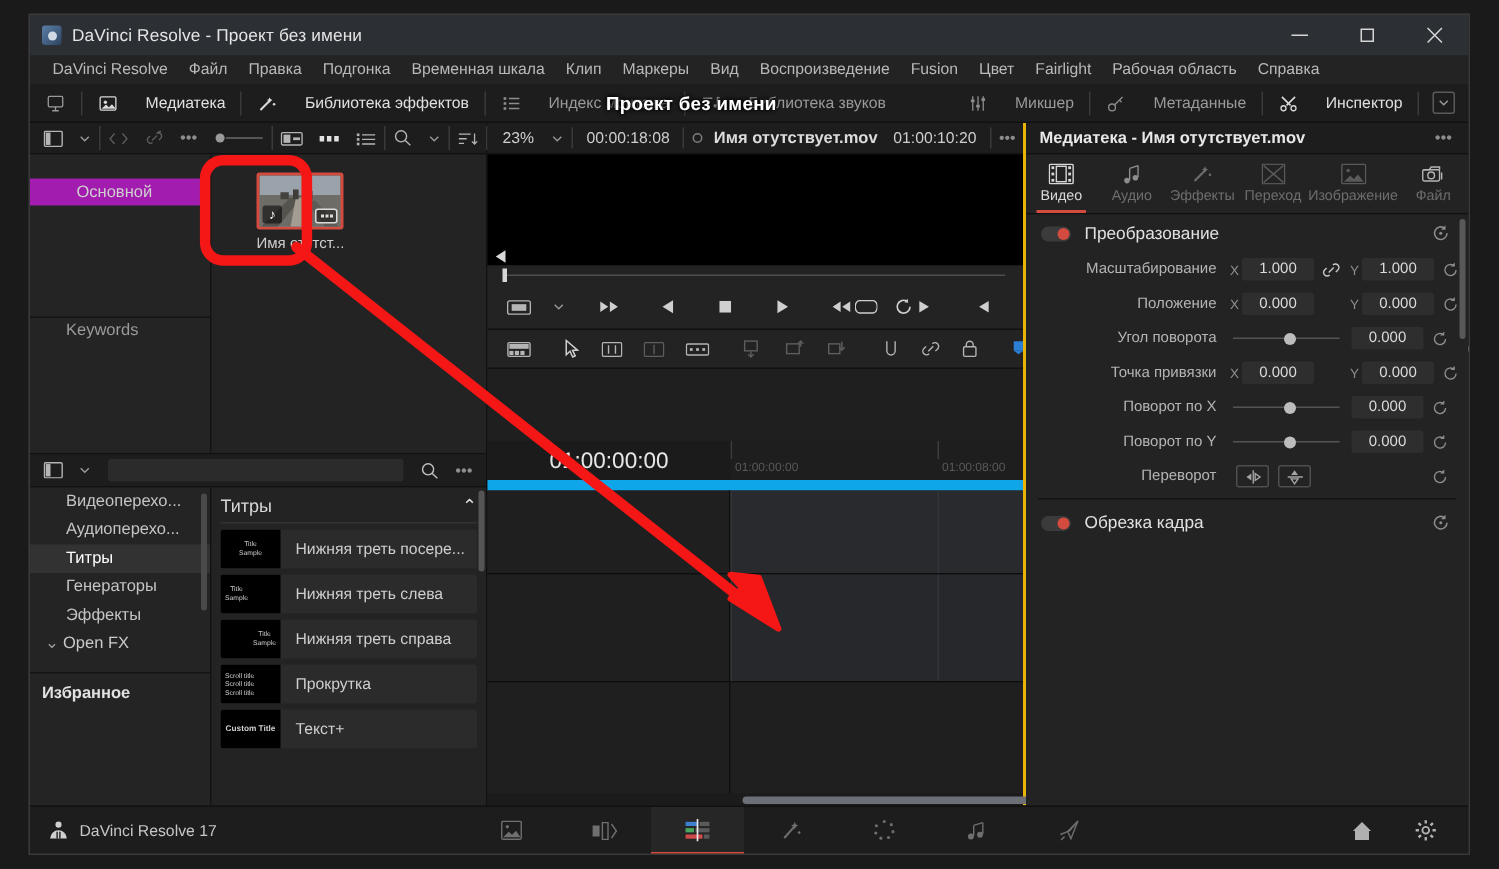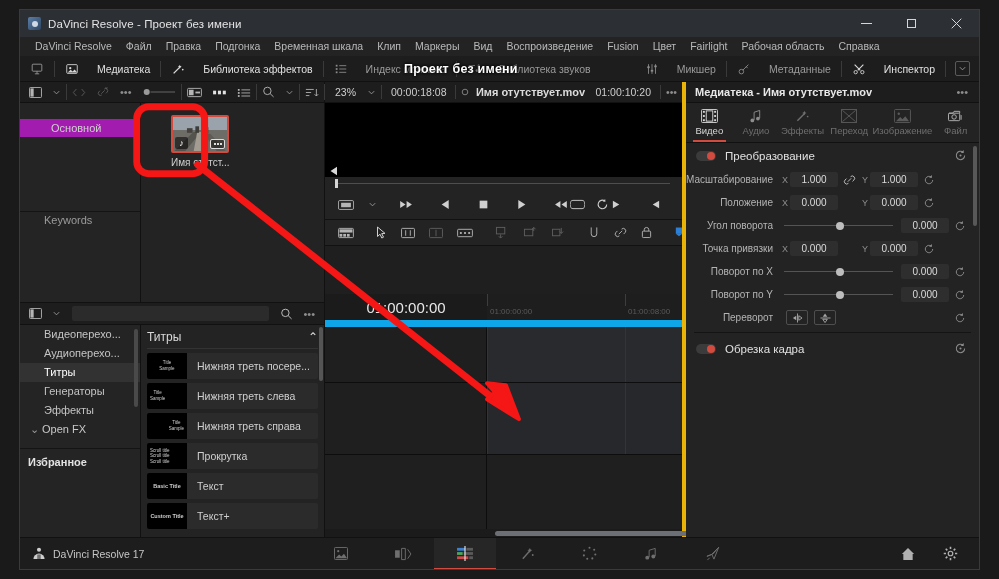--- a/index.html
+++ b/index.html
@@ -74,21 +74,21 @@
     display:flex; align-items:center; justify-content:center; margin:0 9px;
     color:#9a9a9a;
   }
 
   
   .main{ flex:1 1 auto; display:flex; min-height:0; }
   .col-left{ width:305px; flex:0 0 305px; display:flex; flex-direction:column;
     border-right:1px solid #111; min-width:0; }
   .col-center{ flex:1 1 auto; display:flex; flex-direction:column; min-width:0; }
   .col-right{ width:297px; flex:0 0 297px; display:flex; flex-direction:column;
-    border-left:4px solid #eab308; background:#232323; min-width:0;justify-content:space-between; }
+    border-left:2px solid #eab308; background:#232323; min-width:0;justify-content:space-between; }
 
   
   .mp-toolbar{
     height:21px; flex:0 0 21px; background:#1d1d1d; display:flex; align-items:center;
     border-bottom:1px solid #111; padding:0 4px; gap:0;
   }
   .ic{ display:flex; align-items:center; justify-content:center;
        color:#8d8d8d; padding:0 5px; height:100%; }
   .ic.dim{ color:#5d5d5d; }
   .mp-body{ flex:1 1 auto; display:flex; min-height:0; }
@@ -256,21 +256,21 @@
     height:2px; background:#d24b3e; }
   .insp-scroll{ flex:1 1 auto; overflow:hidden; position:relative; background:#232323; }
   .insp-sb{ position:absolute; right:2px; top:3px; width:4px; height:80px;
     background:#585858; border-radius:2px; }
   .sec-hdr{ height:25px; display:flex; align-items:center; padding:0 8px 0 10px; gap:9px; }
   .toggle{ width:20px; height:10px; border-radius:5px; background:#3b3b3b;
     position:relative; flex:0 0 20px; }
   .toggle i{ position:absolute; right:1px; top:1px; width:8px; height:8px;
     border-radius:50%; background:#d24b3e; display:block; }
   .sec-name{ flex:1 1 auto; font-size:11.5px; color:#e0e0e0; }
-  .prow{ height:23px; display:flex; align-items:center; padding-right:8px; }
+  .prow{ height:23px; display:flex; align-items:center; padding-right:8px;margin-left:40px; }
   .plabel{ width:94px; flex:0 0 94px; text-align:right; font-size:10px; color:#b4b4b4;
     padding-right:7px; white-space:nowrap; }
   .ax{ font-size:9px; color:#8e8e8e; width:10px; flex:0 0 10px; text-align:center; }
   .field{ width:48px; flex:0 0 48px; height:15px; background:#2e2e2e; border-radius:2px;
     display:flex; align-items:center; justify-content:center;
     font-size:10px; color:#dcdcdc; }
   .link-ic{ width:22px; flex:0 0 22px; display:flex; align-items:center;
     justify-content:center; color:#b0b0b0; }
   .slider{ flex:1 1 auto; height:15px; position:relative; margin:0 8px 0 4px; }
   .slider .ln{ position:absolute; left:0; right:0; top:7px; height:1px; background:#545454; }
@@ -629,26 +629,20 @@
             <div class="fx-row">
               <div class="fx-prev l">
                   <span style="white-space:pre">Scroll title
 Scroll title
 Scroll title</span>
                 </div>
               <div class="fx-name">Прокрутка</div>
             </div>
             <div class="fx-row">
               <div class="fx-prev" style="font-size:5.5px;font-weight:bold">
-                  <span>Basic Title</span>
-                </div>
-              <div class="fx-name">Текст</div>
-            </div>
-            <div class="fx-row">
-              <div class="fx-prev" style="font-size:5.5px;font-weight:bold">
                   <span>Custom Title</span>
                 </div>
               <div class="fx-name">Текст+</div>
             </div>
 
             <div class="list-scroll"></div>
           </div>
         </div>
       </div>
     </div>

